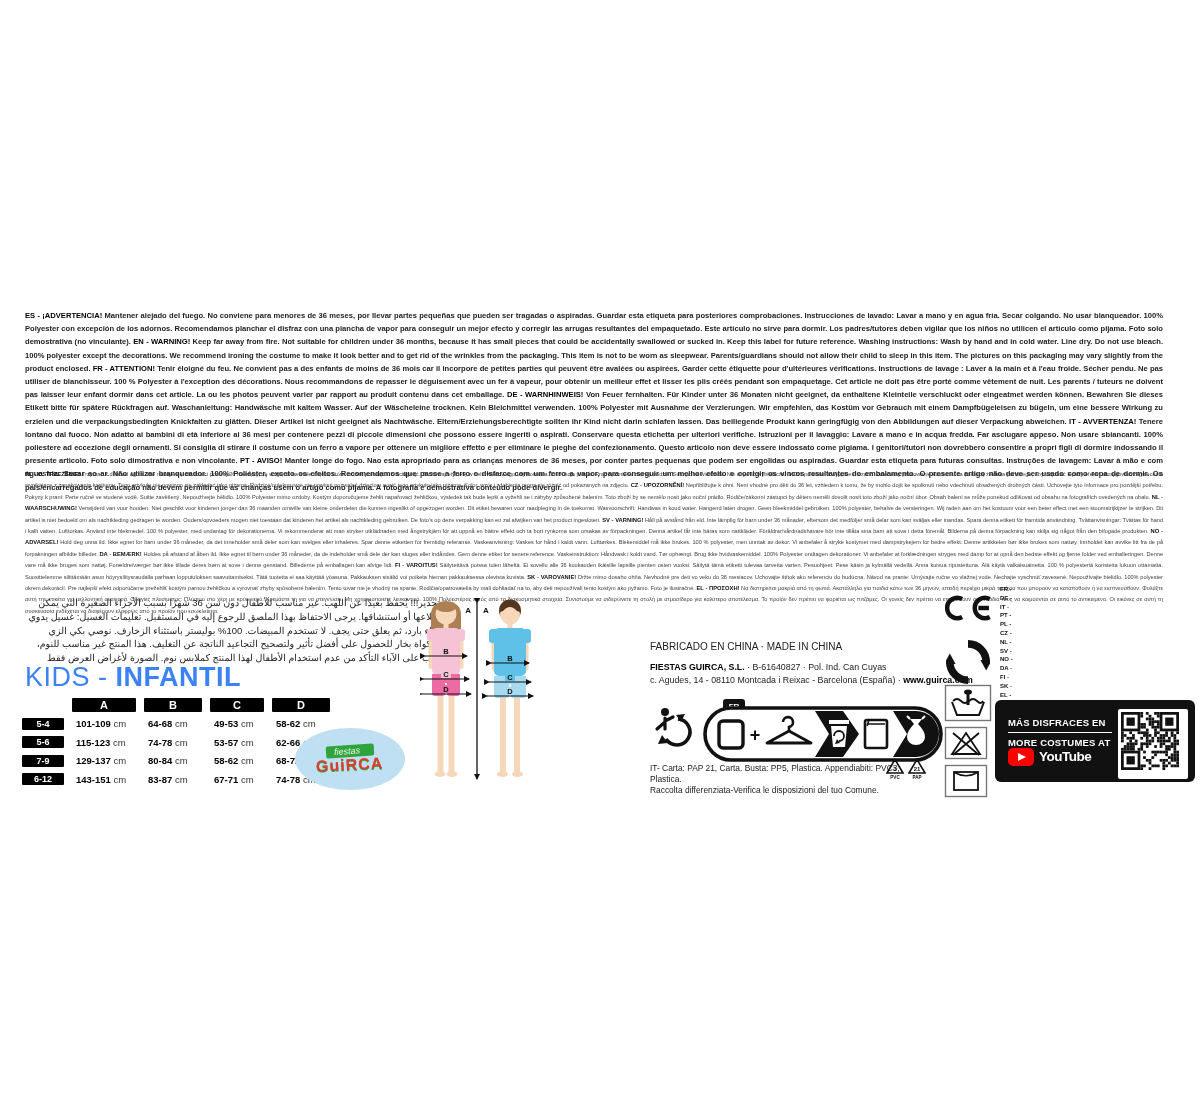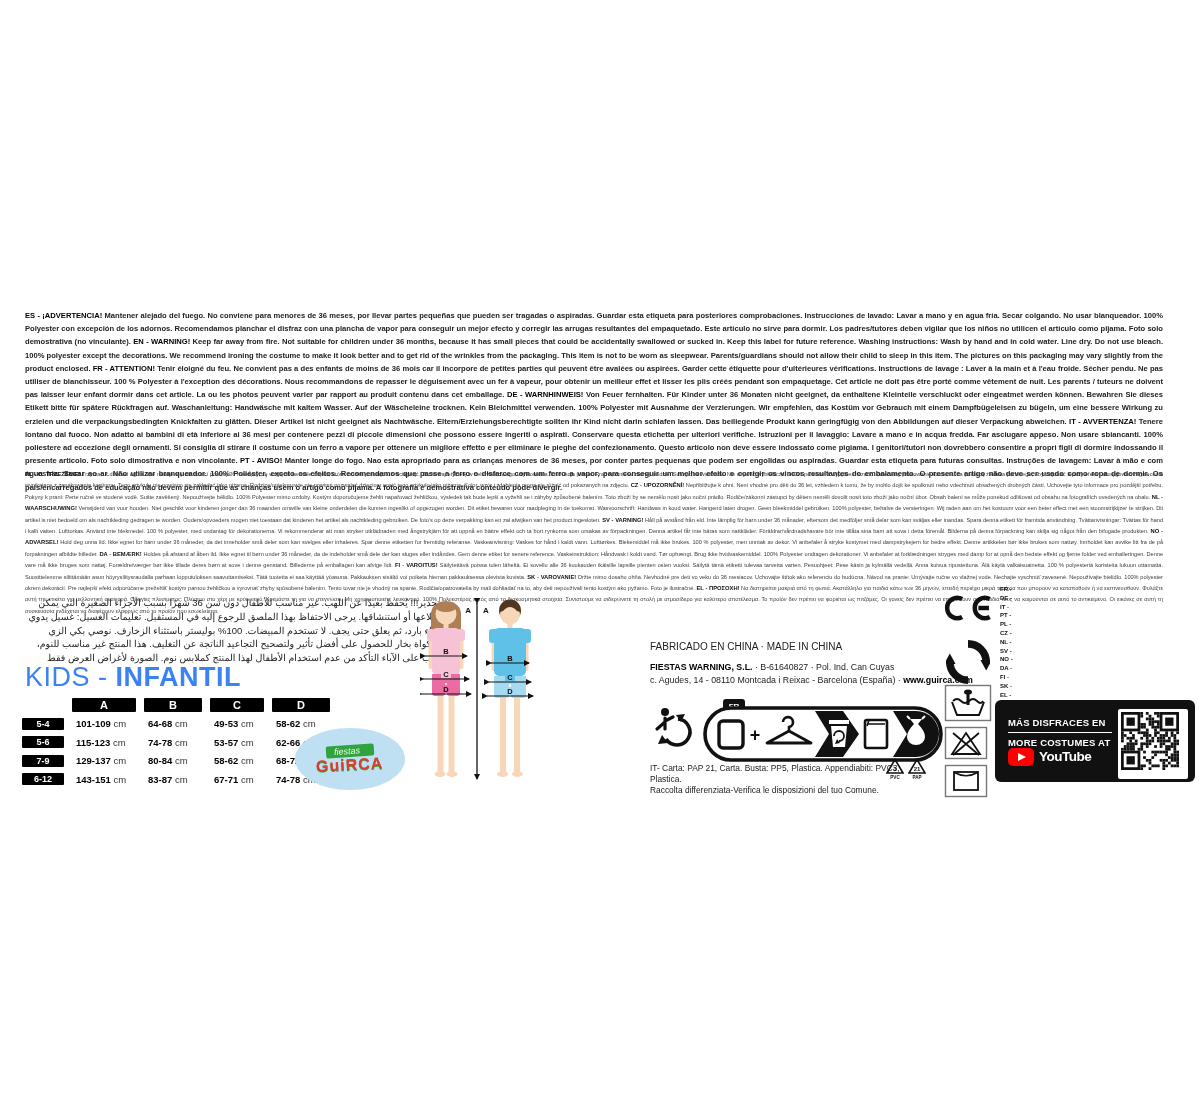--- a/index.html
+++ b/index.html
@@ -181,21 +181,21 @@
       <text x="90" y="68">B</text>
       <rect x="85" y="80" width="10" height="8" fill="#5fc0e8"></rect>
       <text x="90" y="87">C</text>
       <rect x="85" y="94" width="10" height="8" fill="#a5daf0"></rect>
       <text x="90" y="101">D</text>
     </g>
   </svg>
 
   <div class="abs madein">FABRICADO EN CHINA · MADE IN CHINA</div>
   <div class="abs company">
-    <div><b>FIESTAS WARNING, S.L.</b><span> · B-61640827 · Pol. Ind. Can Cuyas</span></div>
+    <div><b>FIESTAS GUIRCA, S.L.</b><span> · B-61640827 · Pol. Ind. Can Cuyas</span></div>
     <div><span>c. Agudes, 14 - 08110 Montcada i Reixac - Barcelona (España) · </span><b>www.guirca.com</b></div>
   </div>
 
   <svg class="abs" style="left:648px;top:705px" width="52" height="48" viewBox="0 0 52 48">
     <circle cx="17" cy="7" r="4" fill="#111"></circle>
     <path d="M17,13 v11 M17,17 l-8,7 M17,16 l8,-4" stroke="#111" stroke-width="3.2" fill="none" stroke-linecap="round"></path>
     <path d="M30,14 a13,13 0 1 1 -12,20" stroke="#111" stroke-width="3.6" fill="none"></path>
     <path d="M14,30 l6,8 l-10,1 Z" fill="#111"></path>
     <path d="M28,10 l9,-1 l-4,8 Z" fill="#111"></path>
   </svg>

